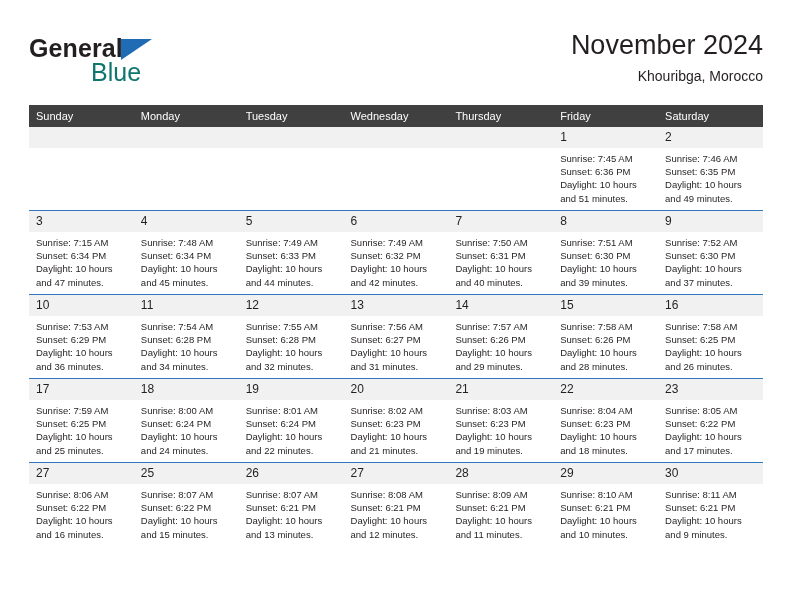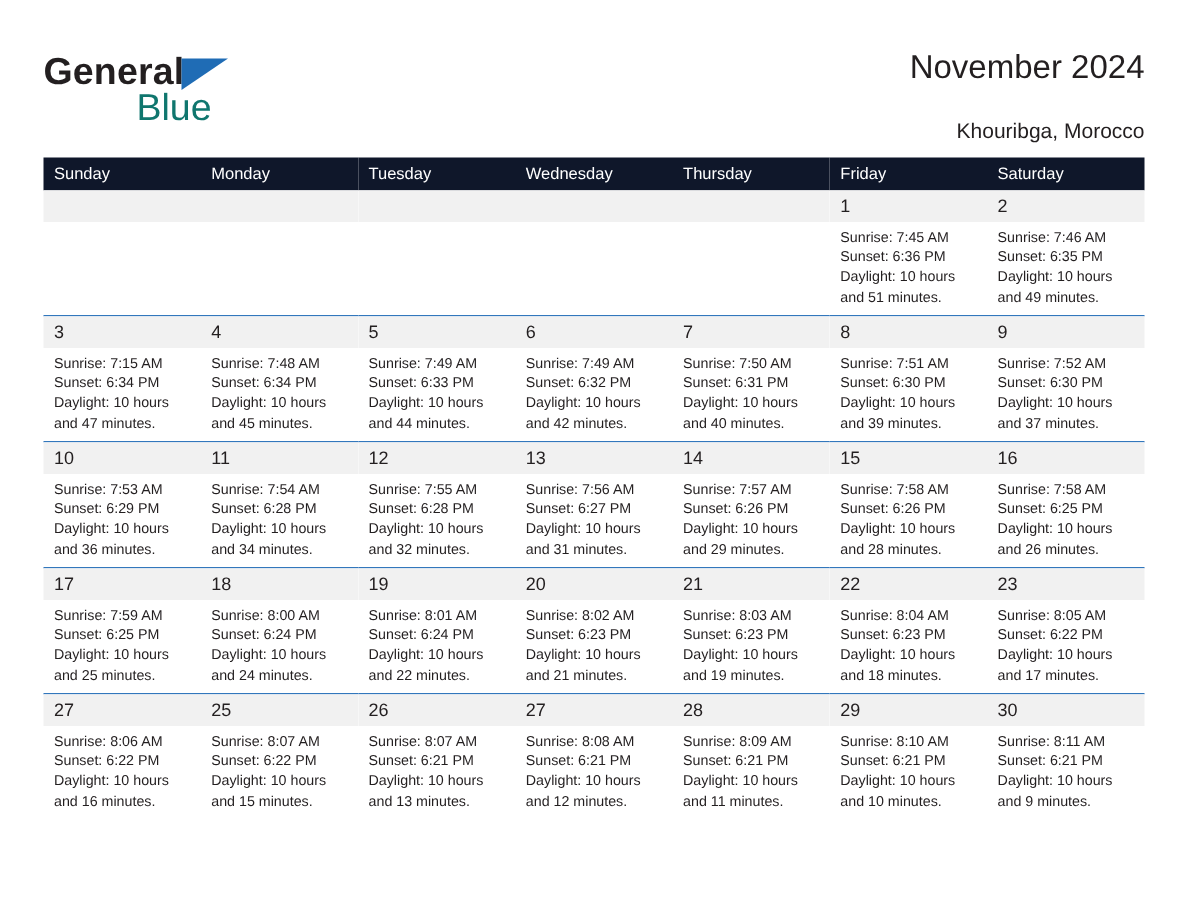--- a/index.html
+++ b/index.html
@@ -63,44 +63,44 @@
     color: #0f766e;
     font-family: "Liberation Sans", sans-serif;
   }
   .title-wrap {
     position: absolute;
     right: 0;
     top: 0;
     text-align: right;
   }
   .cal-title {
-    font-size: 22px;
+    font-size: 27px;
     color: #231f20;
     line-height: 34px;
     white-space: nowrap;
   }
   .cal-sub {
     font-size: 14px;
     color: #231f20;
     line-height: 22px;
-    margin-top: 14px;
+    margin-top: 3px;
     white-space: nowrap;
   }
 
   
   .cal {
     position: absolute;
     left: 29px;
     top: 105px;
     width: 734px;
     border-collapse: collapse;
     table-layout: fixed;
   }
   .cal th {
-    background: #0f172a;
+    background: #404040;
     color: #ffffff;
     font-size: 11px;
     font-weight: normal;
     text-align: left;
     padding: 5px 0 5px 7px;
     height: 11px;
     border: 0;
   }
   .cal td {
     vertical-align: top;

